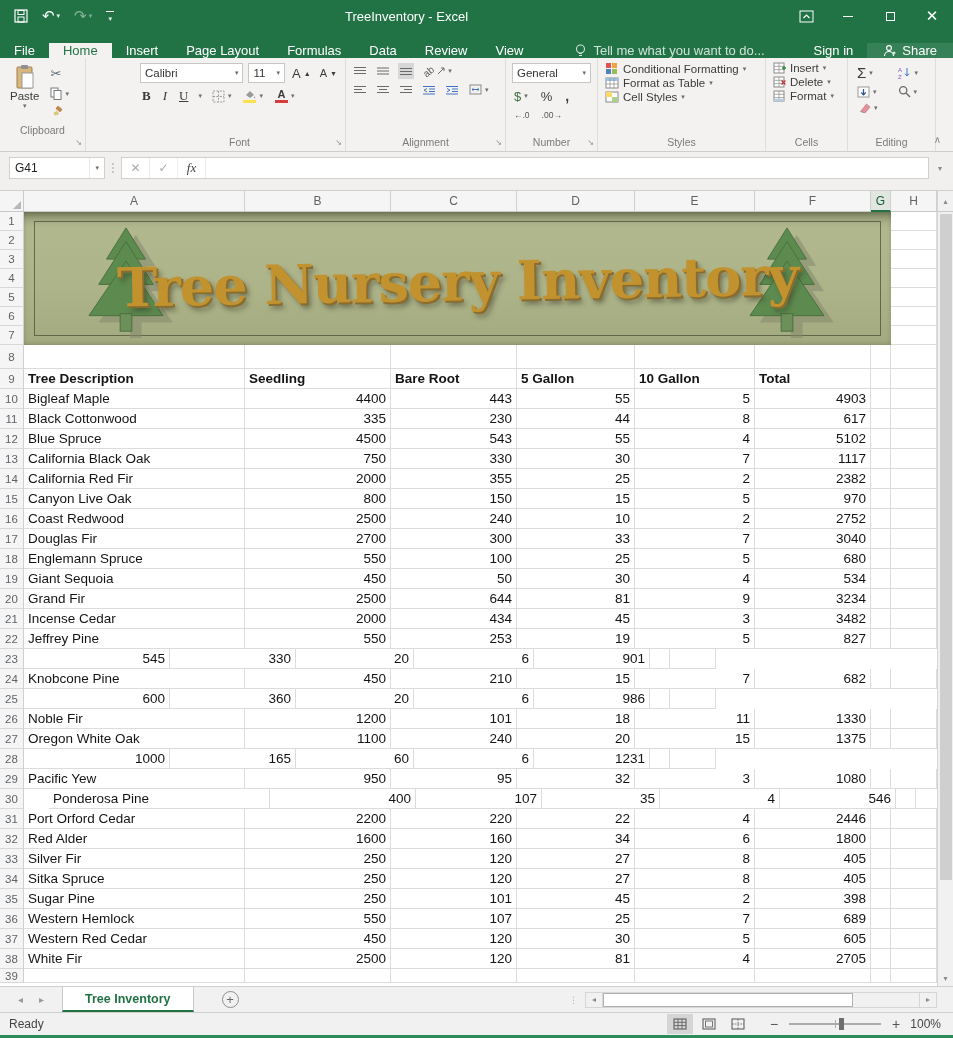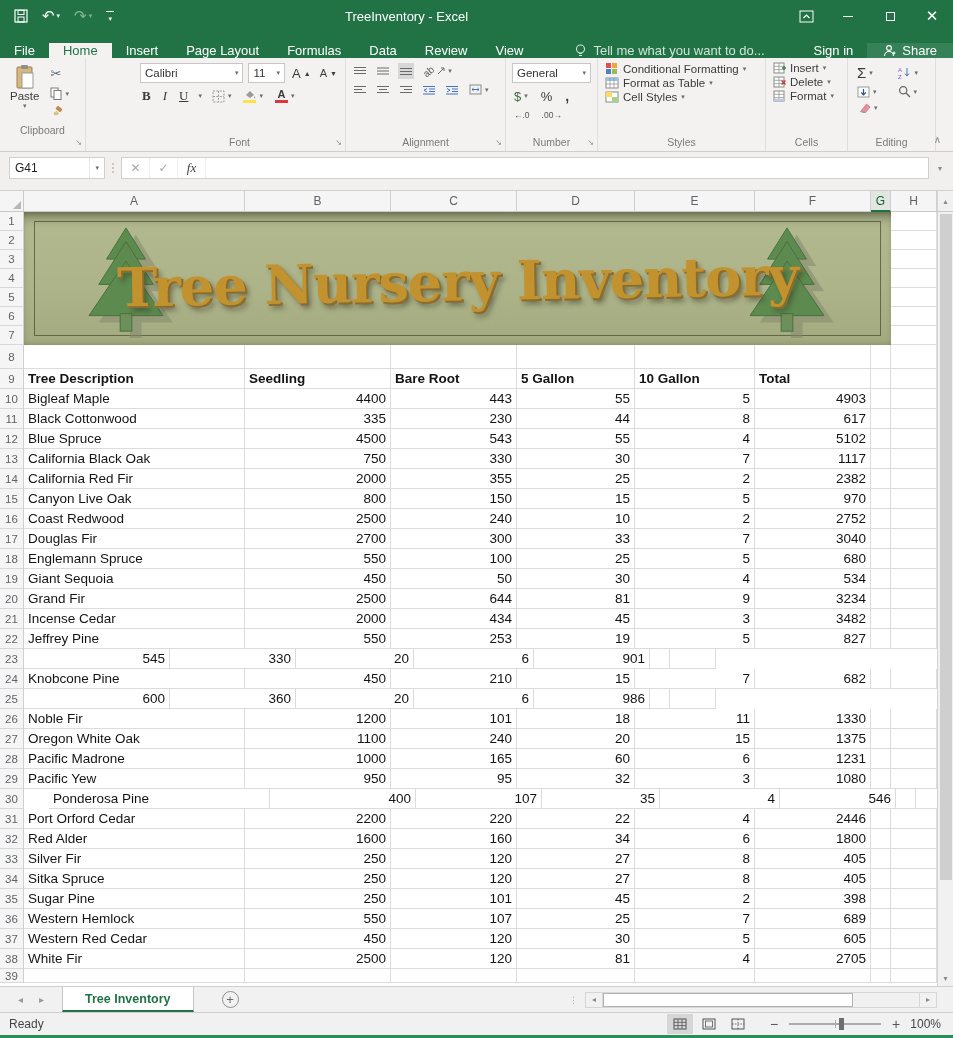--- a/index.html
+++ b/index.html
@@ -833,21 +833,20 @@
           <div class="cell num" style="width: 146px;">1100</div>
           <div class="cell num" style="width: 126px;">240</div>
           <div class="cell num" style="width: 118px;">20</div>
           <div class="cell num" style="width: 120px;">15</div>
           <div class="cell num" style="width: 116px;">1375</div>
           <div class="cell" style="width: 20px;"></div>
           <div class="cell" style="width: 46px;"></div>
         </div>
         <div class="grid-row" style="height: 20px;">
           <div class="row-head">28</div>
-          <div class="cell" style="width: 221px;">Pacific Madrone</div>
           <div class="cell num" style="width: 146px;">1000</div>
           <div class="cell num" style="width: 126px;">165</div>
           <div class="cell num" style="width: 118px;">60</div>
           <div class="cell num" style="width: 120px;">6</div>
           <div class="cell num" style="width: 116px;">1231</div>
           <div class="cell" style="width: 20px;"></div>
           <div class="cell" style="width: 46px;"></div>
         </div>
         <div class="grid-row" style="height: 20px;">
           <div class="row-head">29</div>

